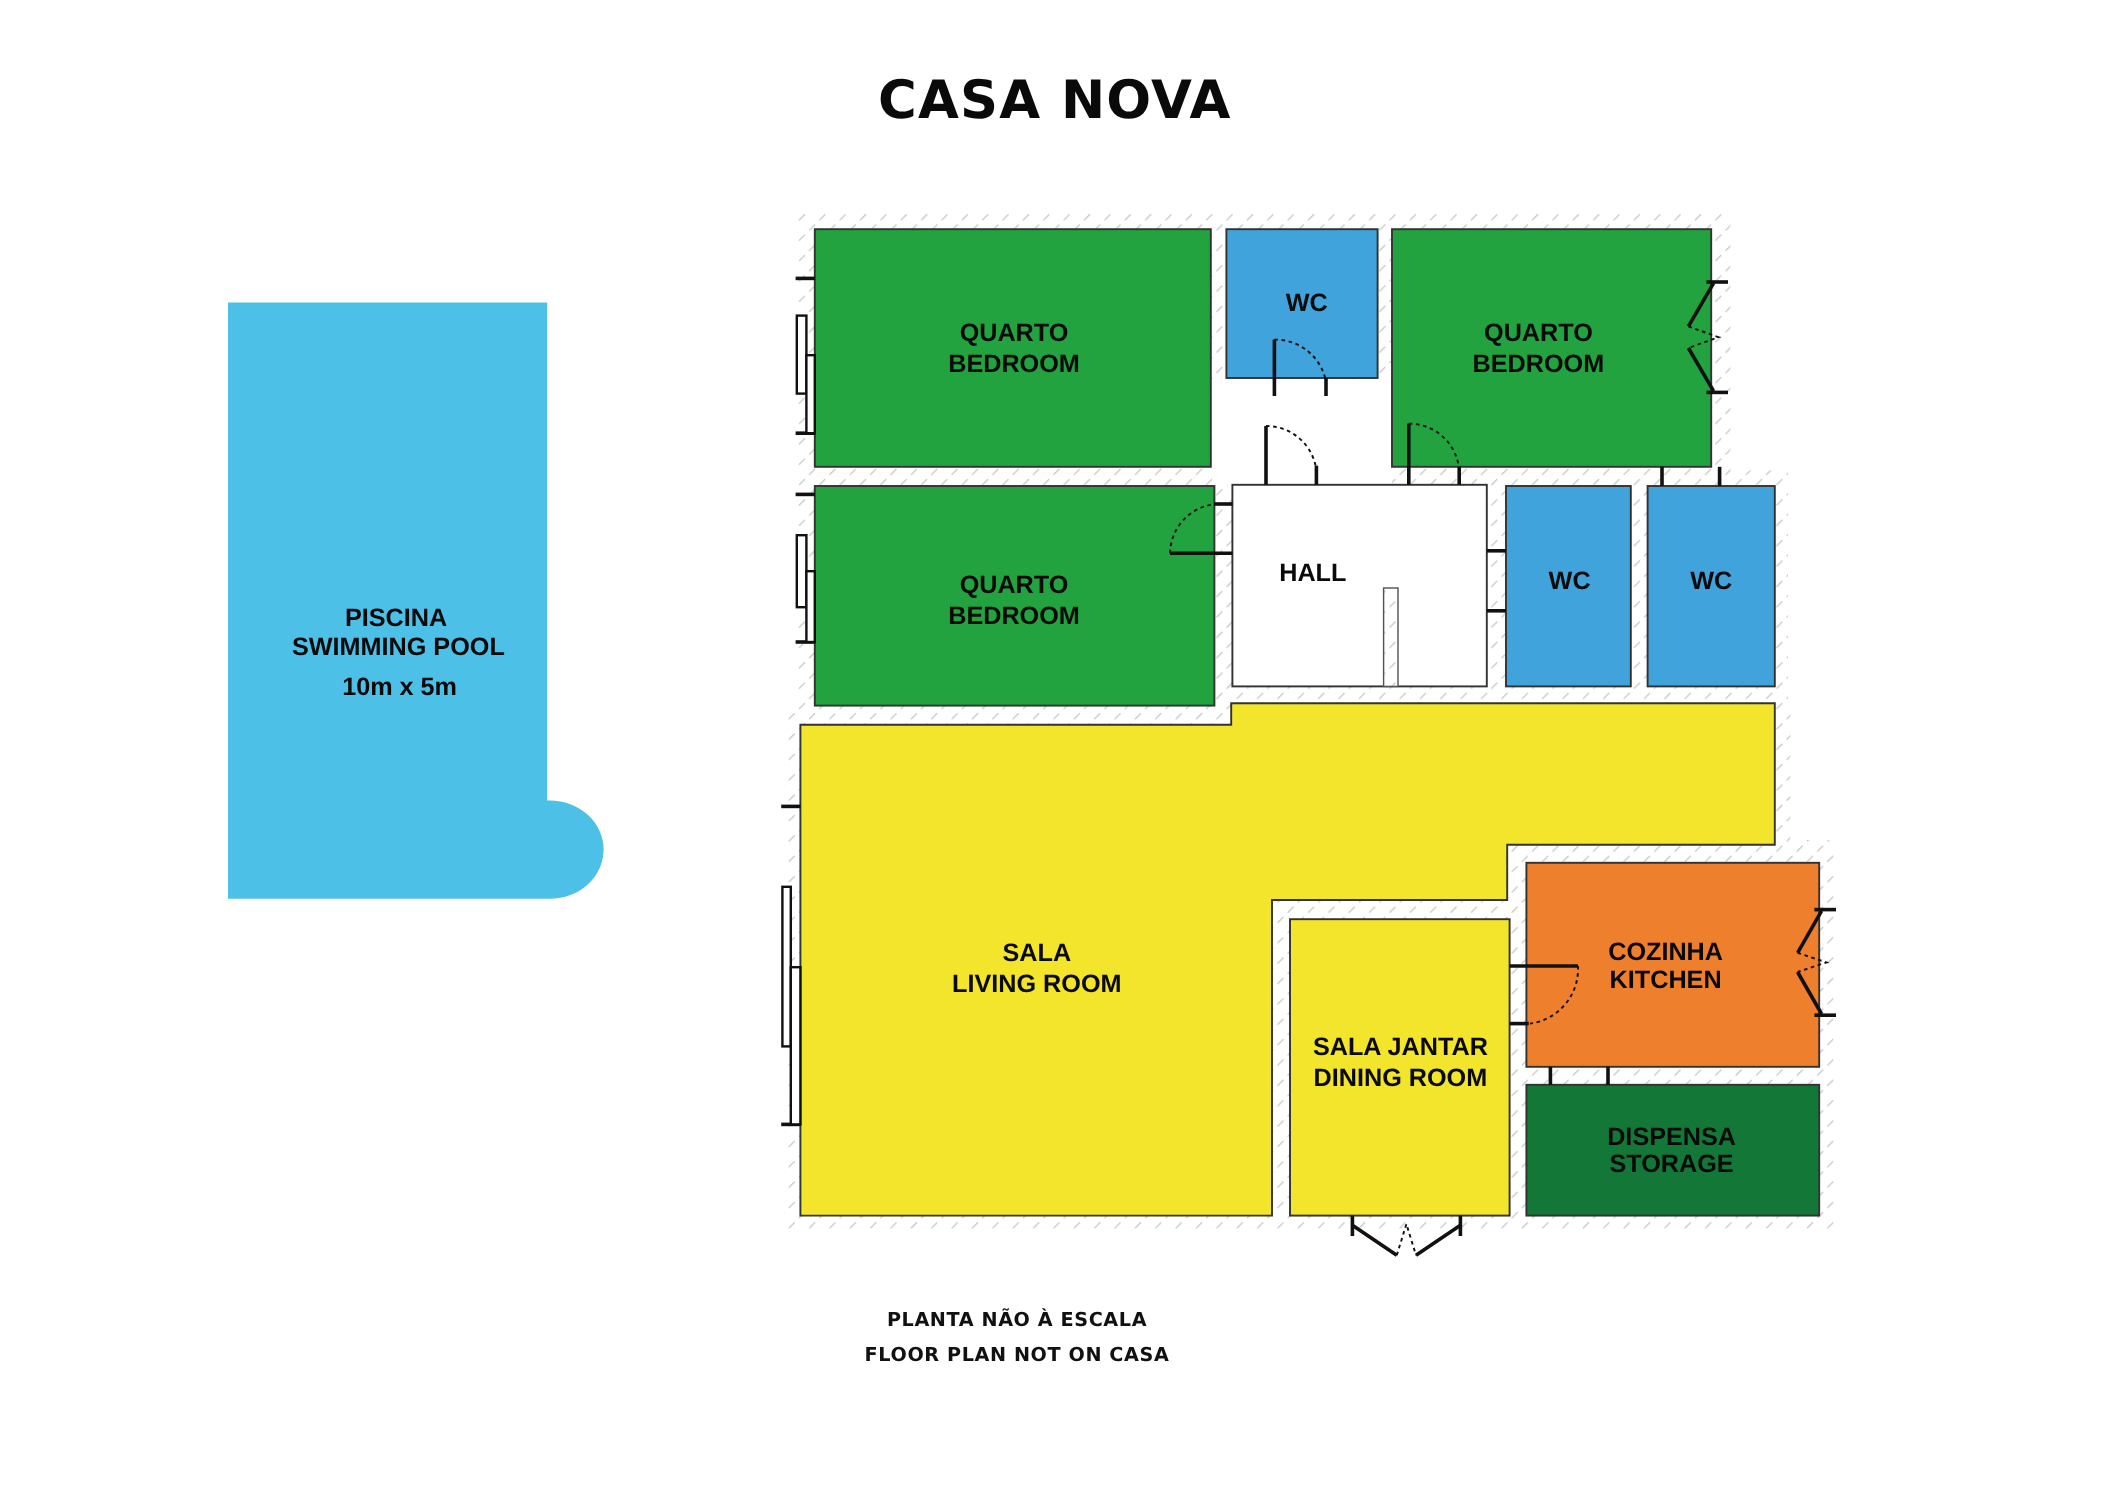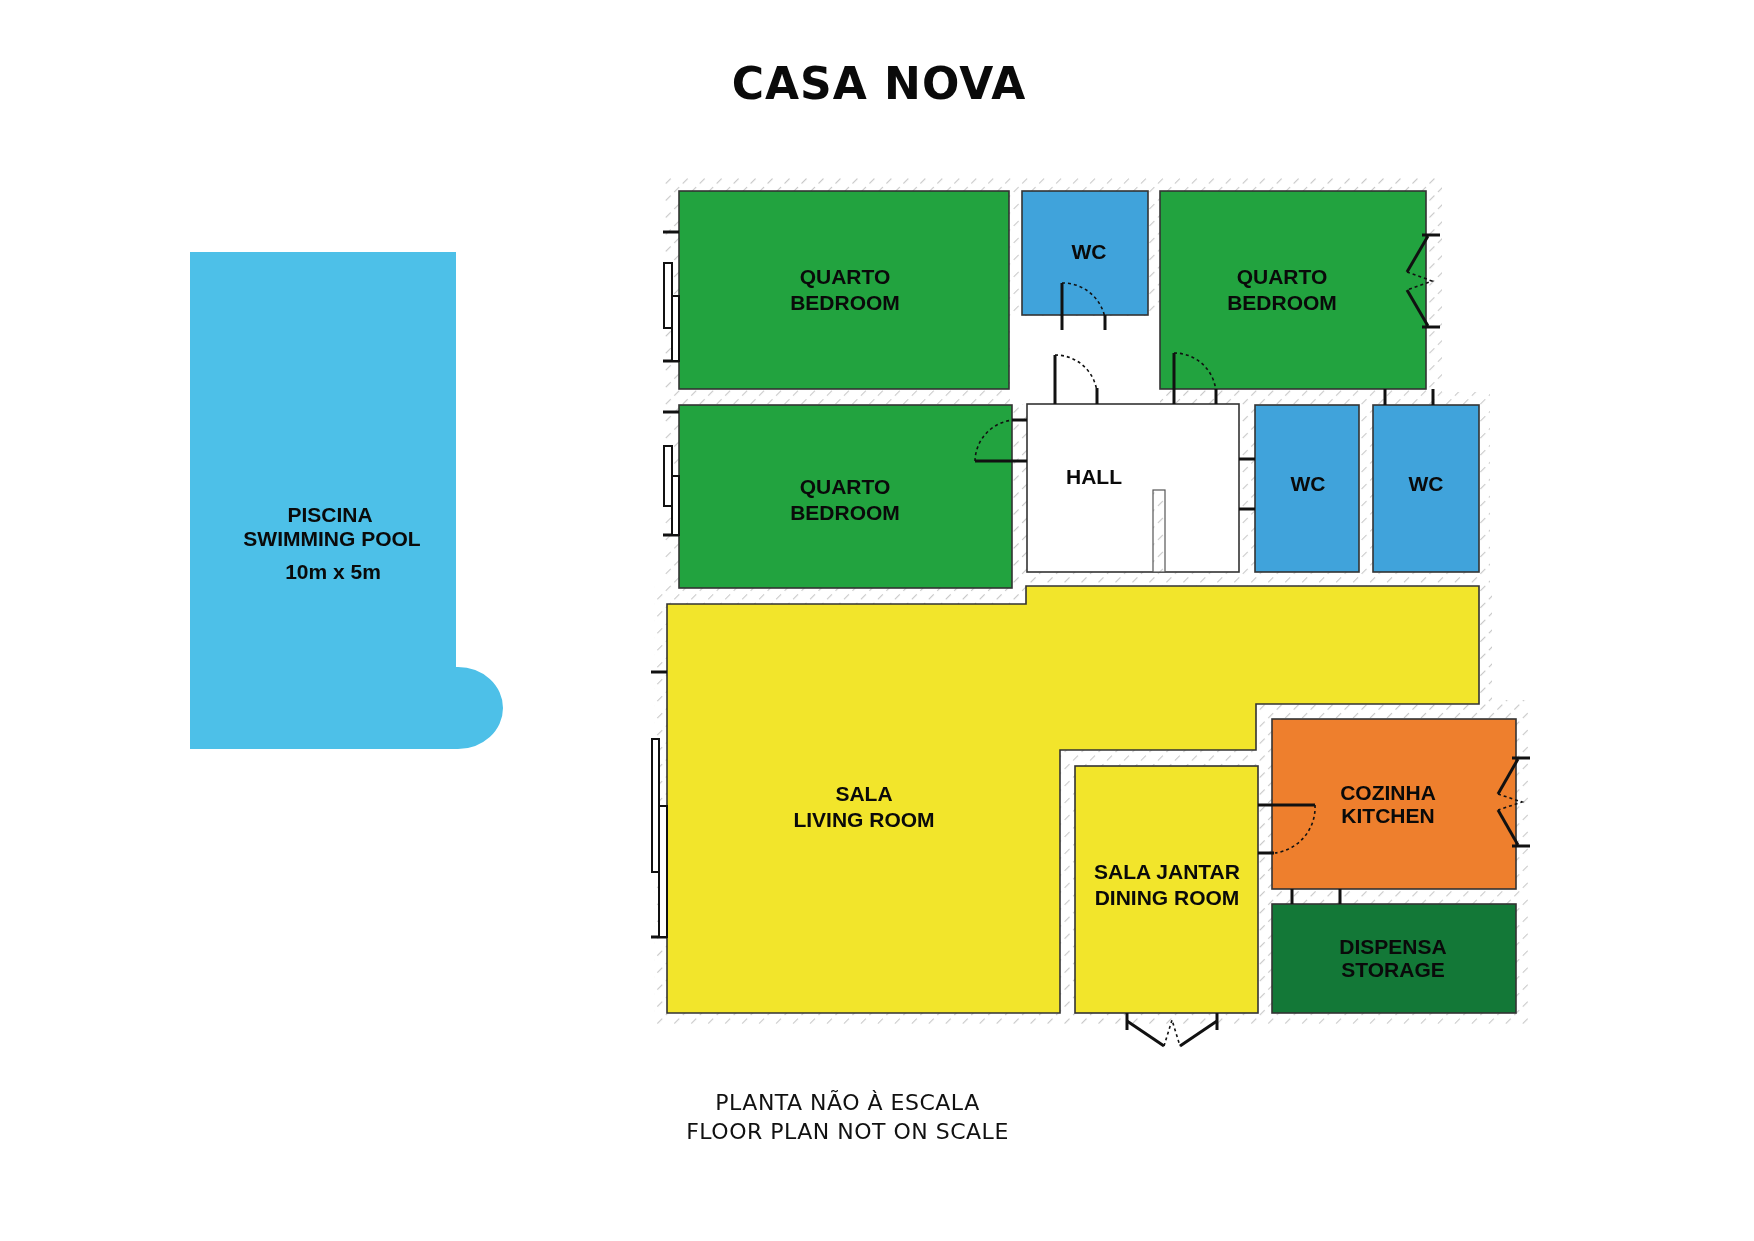--- a/index.html
+++ b/index.html
@@ -2,21 +2,21 @@
 <html><head>
 <meta charset="utf-8">
 <style>
   html, body { margin:0; padding:0; background:#ffffff; }
   body { width:1754px; height:1241px; position:relative; overflow:hidden;
          font-family:"DejaVu Sans", sans-serif; }
   .title { position:absolute; left:0; width:1754px; top:58px; text-align:center;
            font-family:"DejaVu Sans", sans-serif; font-weight:bold; font-size:44px;
            letter-spacing:1px; color:#0a0a0a; transform:translateX(2px); }
   .footer { position:absolute; left:600px; width:495px; text-align:center;
-            font-family:"DejaVu Sans", sans-serif; font-weight:normal; font-size:22px;
+            font-family:"DejaVu Sans", sans-serif; font-weight:bold; font-size:16px;
             color:#111; letter-spacing:0.5px; }
   .footer.l1 { top:1090px; }
   .footer.l2 { top:1119px; }
   svg.plan { position:absolute; left:0; top:0; }
   .lbl { font-family:"Liberation Sans", sans-serif; font-weight:bold;
          font-size:21px; fill:#0a0a0a; text-anchor:middle; }
   .door { stroke:#111; stroke-width:3; fill:none; }
   .arc { stroke:#111; stroke-width:1.6; fill:none; stroke-dasharray:3 3; }
   .win { stroke:#111; stroke-width:2; fill:#fff; }
   .wall { stroke:#333; stroke-width:1.6; }
@@ -186,13 +186,13 @@
   </g>
   <g>
     <line class="door" x1="651" y1="672" x2="667" y2="672"></line>
     <line class="door" x1="651" y1="937" x2="667" y2="937"></line>
     <rect class="win" x="652" y="739" width="7" height="133"></rect>
     <rect class="win" x="659" y="806" width="8" height="131"></rect>
   </g>
 </svg>
 
 <div class="footer l1">PLANTA NÃO À ESCALA</div>
-<div class="footer l2">FLOOR PLAN NOT ON SCALE</div>
+<div class="footer l2">FLOOR PLAN NOT ON CASA</div>
 
 </body></html>

